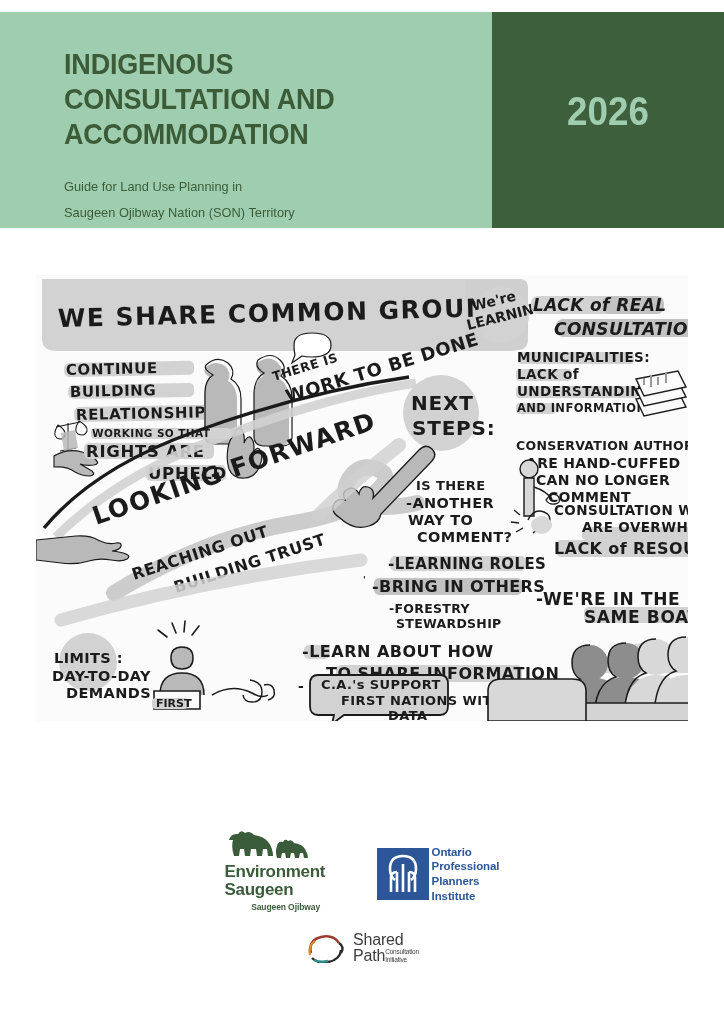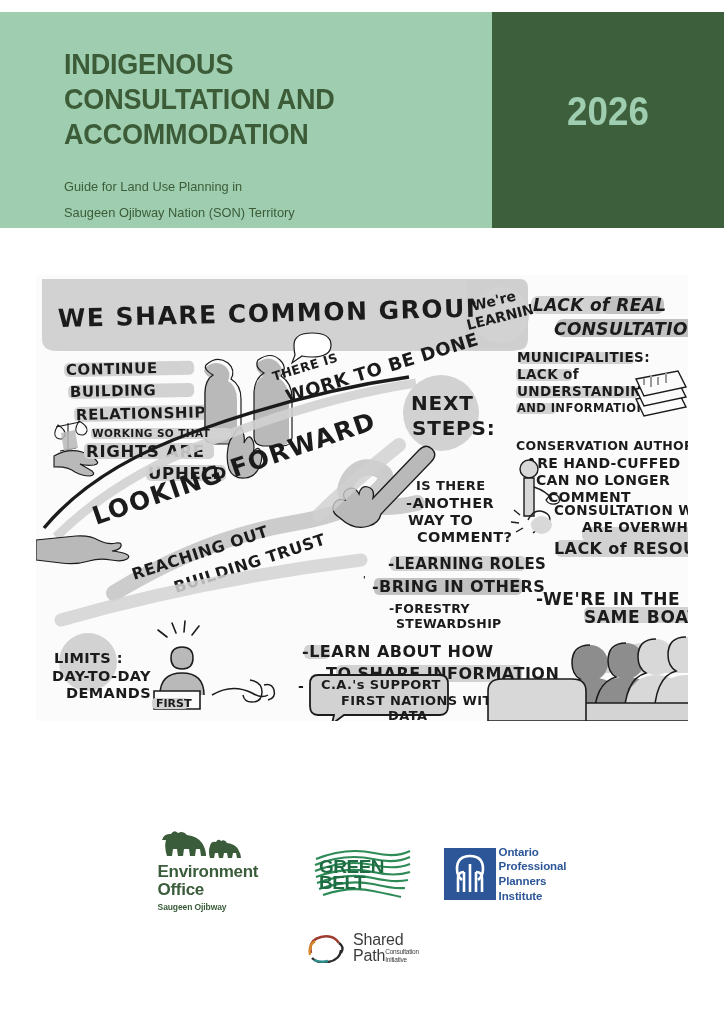--- a/index.html
+++ b/index.html
@@ -57,20 +57,21 @@
   
   .logo-env{width:122px;}
   .logo-env .bears{display:block;margin-bottom:3px;}
   .logo-env .eo-l1,.logo-env .eo-l2{
     font-weight:bold;font-size:17px;line-height:1.06;color:#3a5c3a;
     letter-spacing:-0.3px;
   }
   .logo-env .eo-sub{
     font-weight:bold;font-size:8.5px;color:#3a5c3a;margin-top:3px;
     letter-spacing:-0.1px;
+    text-align:center;
   }
   .logo-env .eo-sub2{
     font-size:6px;color:#3a5c3a;margin-top:1px;height:5px;overflow:hidden;
   }
 
   
   .logo-gb{width:104px;height:62px;position:relative;}
 
   
   .logo-col{width:88px;height:58px;position:relative;}
@@ -374,42 +375,25 @@
 </div>
 
 <div class="logo-row">
 
   <div class="logo logo-env">
     <svg class="bears" width="92" height="30" viewBox="0 0 92 30" xmlns="http://www.w3.org/2000/svg">
       <path fill="#3a5c3a" d="M4 10 q2 -7 9 -6 q3 -5 7 -1 q5 -3 9 2 q10 1 15 8 q4 6 4 13 h-5 l-1 -7 h-4 l-1 7 h-5 l-1 -7 h-5 l-1 7 h-5 l-1 -7 h-4 l-1 7 h-5 q-3 -9 -1 -16 z"></path>
       <path fill="#3a5c3a" d="M52 16 q1 -5 6 -4 q2 -4 5 -1 q4 -2 6 2 q8 1 11 6 q3 5 3 9 h-4 l-1 -5 h-3 l-1 5 h-4 l-1 -5 h-3 l-1 5 h-4 l-1 -5 h-3 l-1 5 h-4 q-2 -7 0 -12 z"></path>
     </svg>
     <div class="eo-l1">Environment</div>
-    <div class="eo-l2">Office</div>
+    <div class="eo-l2">Saugeen</div>
     <div class="eo-sub">Saugeen Ojibway</div>
     <div class="eo-sub2"></div>
   </div>
 
-  <div class="logo logo-gb">
-    <svg width="104" height="62" viewBox="0 0 104 62" xmlns="http://www.w3.org/2000/svg">
-      <g fill="none" stroke="#2e8b57" stroke-width="2.2">
-        <path d="M6 16 q30 -12 58 -6 q22 5 36 -2"></path>
-        <path d="M5 22 q30 -12 58 -6 q22 5 37 -2"></path>
-        <path d="M5 28 q30 -12 58 -6 q22 5 37 -1"></path>
-        <path d="M6 34 q30 -11 57 -5 q22 5 37 0"></path>
-        <path d="M7 40 q30 -11 56 -5 q22 5 35 2"></path>
-        <path d="M9 46 q29 -10 54 -5 q21 5 32 4"></path>
-        <path d="M13 52 q27 -9 50 -4 q20 4 28 6"></path>
-      </g>
-      <g fill="#1f6e43">
-        <text x="9" y="30" font-family="&quot;Liberation Sans Narrow&quot;,&quot;Liberation Sans&quot;,sans-serif" font-weight="bold" font-size="19" letter-spacing="-0.5">GREEN</text>
-        <text x="9" y="46" font-family="&quot;Liberation Sans Narrow&quot;,&quot;Liberation Sans&quot;,sans-serif" font-weight="bold" font-size="19" letter-spacing="-0.5">BELT</text>
-      </g>
-    </svg>
-  </div>
 
 
   <div class="logo logo-oppi">
     <div class="oppi-mark">
       <svg width="52" height="52" viewBox="0 0 52 52" xmlns="http://www.w3.org/2000/svg">
         <rect width="52" height="52" fill="#2c5697"></rect>
         <g fill="none" stroke="#ffffff" stroke-width="2.6">
           <path d="M26 8 q-13 0 -13 13 q0 7 5 11"></path>
           <path d="M26 8 q13 0 13 13 q0 7 -5 11"></path>
           <path d="M26 16 v28"></path>

